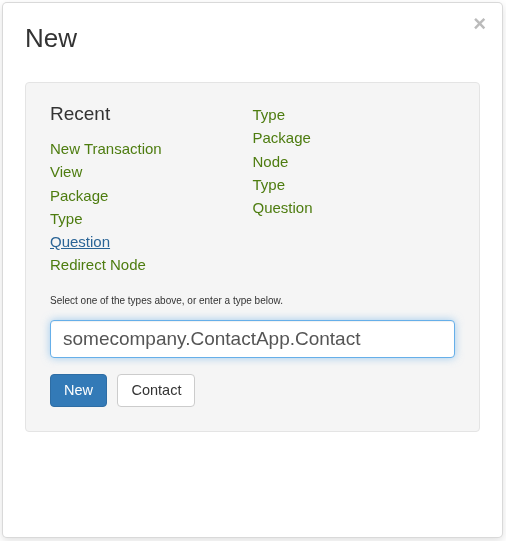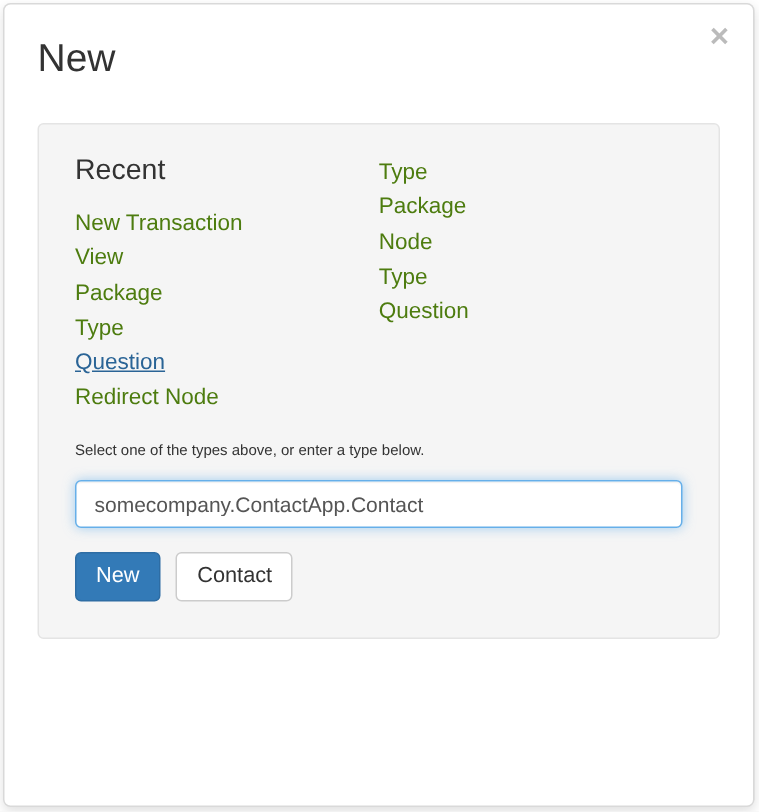--- a/index.html
+++ b/index.html
@@ -73,21 +73,21 @@
     }
     .links a.u { text-decoration: underline; color: #2a6496; }
     .instr {
       font-size: 10px;
       color: #333;
       margin-bottom: 14px;
     }
     .type-input {
       width: 100%;
       padding: 7px 12px;
-      font-size: 14px;
+      font-size: 19px;
       color: #555;
       background: #fff;
       border: 1px solid #ccc;
       border-radius: 4px;
       outline: none;
       border-color: #66afe9;
       box-shadow: inset 0 1px 1px rgba(0,0,0,.06), 0 0 8px rgba(102,175,233,.6);
       font-family: inherit;
     }
     .btns { margin-top: 16px; }

